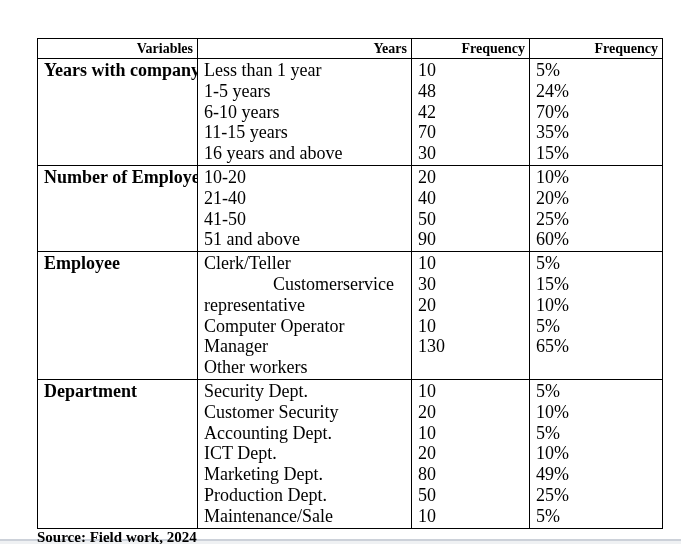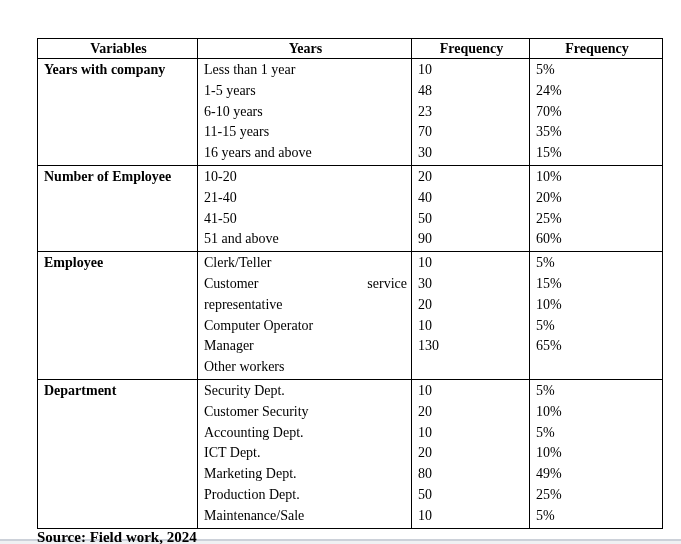--- a/index.html
+++ b/index.html
@@ -30,48 +30,48 @@
     table-layout: fixed;
   }
   .doc-table col.c1 { width: 160px; }
   .doc-table col.c2 { width: 214px; }
   .doc-table col.c3 { width: 118px; }
   .doc-table col.c4 { width: 133px; }
   .doc-table th, .doc-table td {
     border: 1.5px solid #000;
   }
   .doc-table th {
-    text-align: center;
+    text-align: right;
     font-size: 14px;
     font-weight: bold;
     height: 19px;
     line-height: 19px;
     padding: 0 4px 0 6px;
     white-space: nowrap;
     overflow: hidden;
   }
   .doc-table td {
     vertical-align: top;
-    font-size: 14px;
-    padding: 1px 4px 1px 6px;
+    font-size: 18px;
+    padding: 1px 17px 1px 6px;
     overflow: hidden;
   }
   td.var {
     font-weight: bold;
     line-height: 20.8px;
     white-space: nowrap;
   }
   .ln {
     height: 20.8px;
     line-height: 20.8px;
     white-space: nowrap;
   }
   .ln.justify {
     display: flex;
-    justify-content: space-between;
+    justify-content: flex-end;
   }
   .source-note {
     position: absolute;
     left: 37px;
     top: 529px;
     font-size: 15px;
     font-weight: bold;
     white-space: nowrap;
     z-index: 2;
   }
@@ -114,21 +114,21 @@
         <td>
           <div class="ln">Less than 1 year</div>
           <div class="ln">1-5 years</div>
           <div class="ln">6-10 years</div>
           <div class="ln">11-15 years</div>
           <div class="ln">16 years and above</div>
         </td>
         <td>
           <div class="ln">10</div>
           <div class="ln">48</div>
-          <div class="ln">23</div>
+          <div class="ln">42</div>
           <div class="ln">70</div>
           <div class="ln">30</div>
         </td>
         <td>
           <div class="ln">5%</div>
           <div class="ln">24%</div>
           <div class="ln">70%</div>
           <div class="ln">35%</div>
           <div class="ln">15%</div>
         </td>

